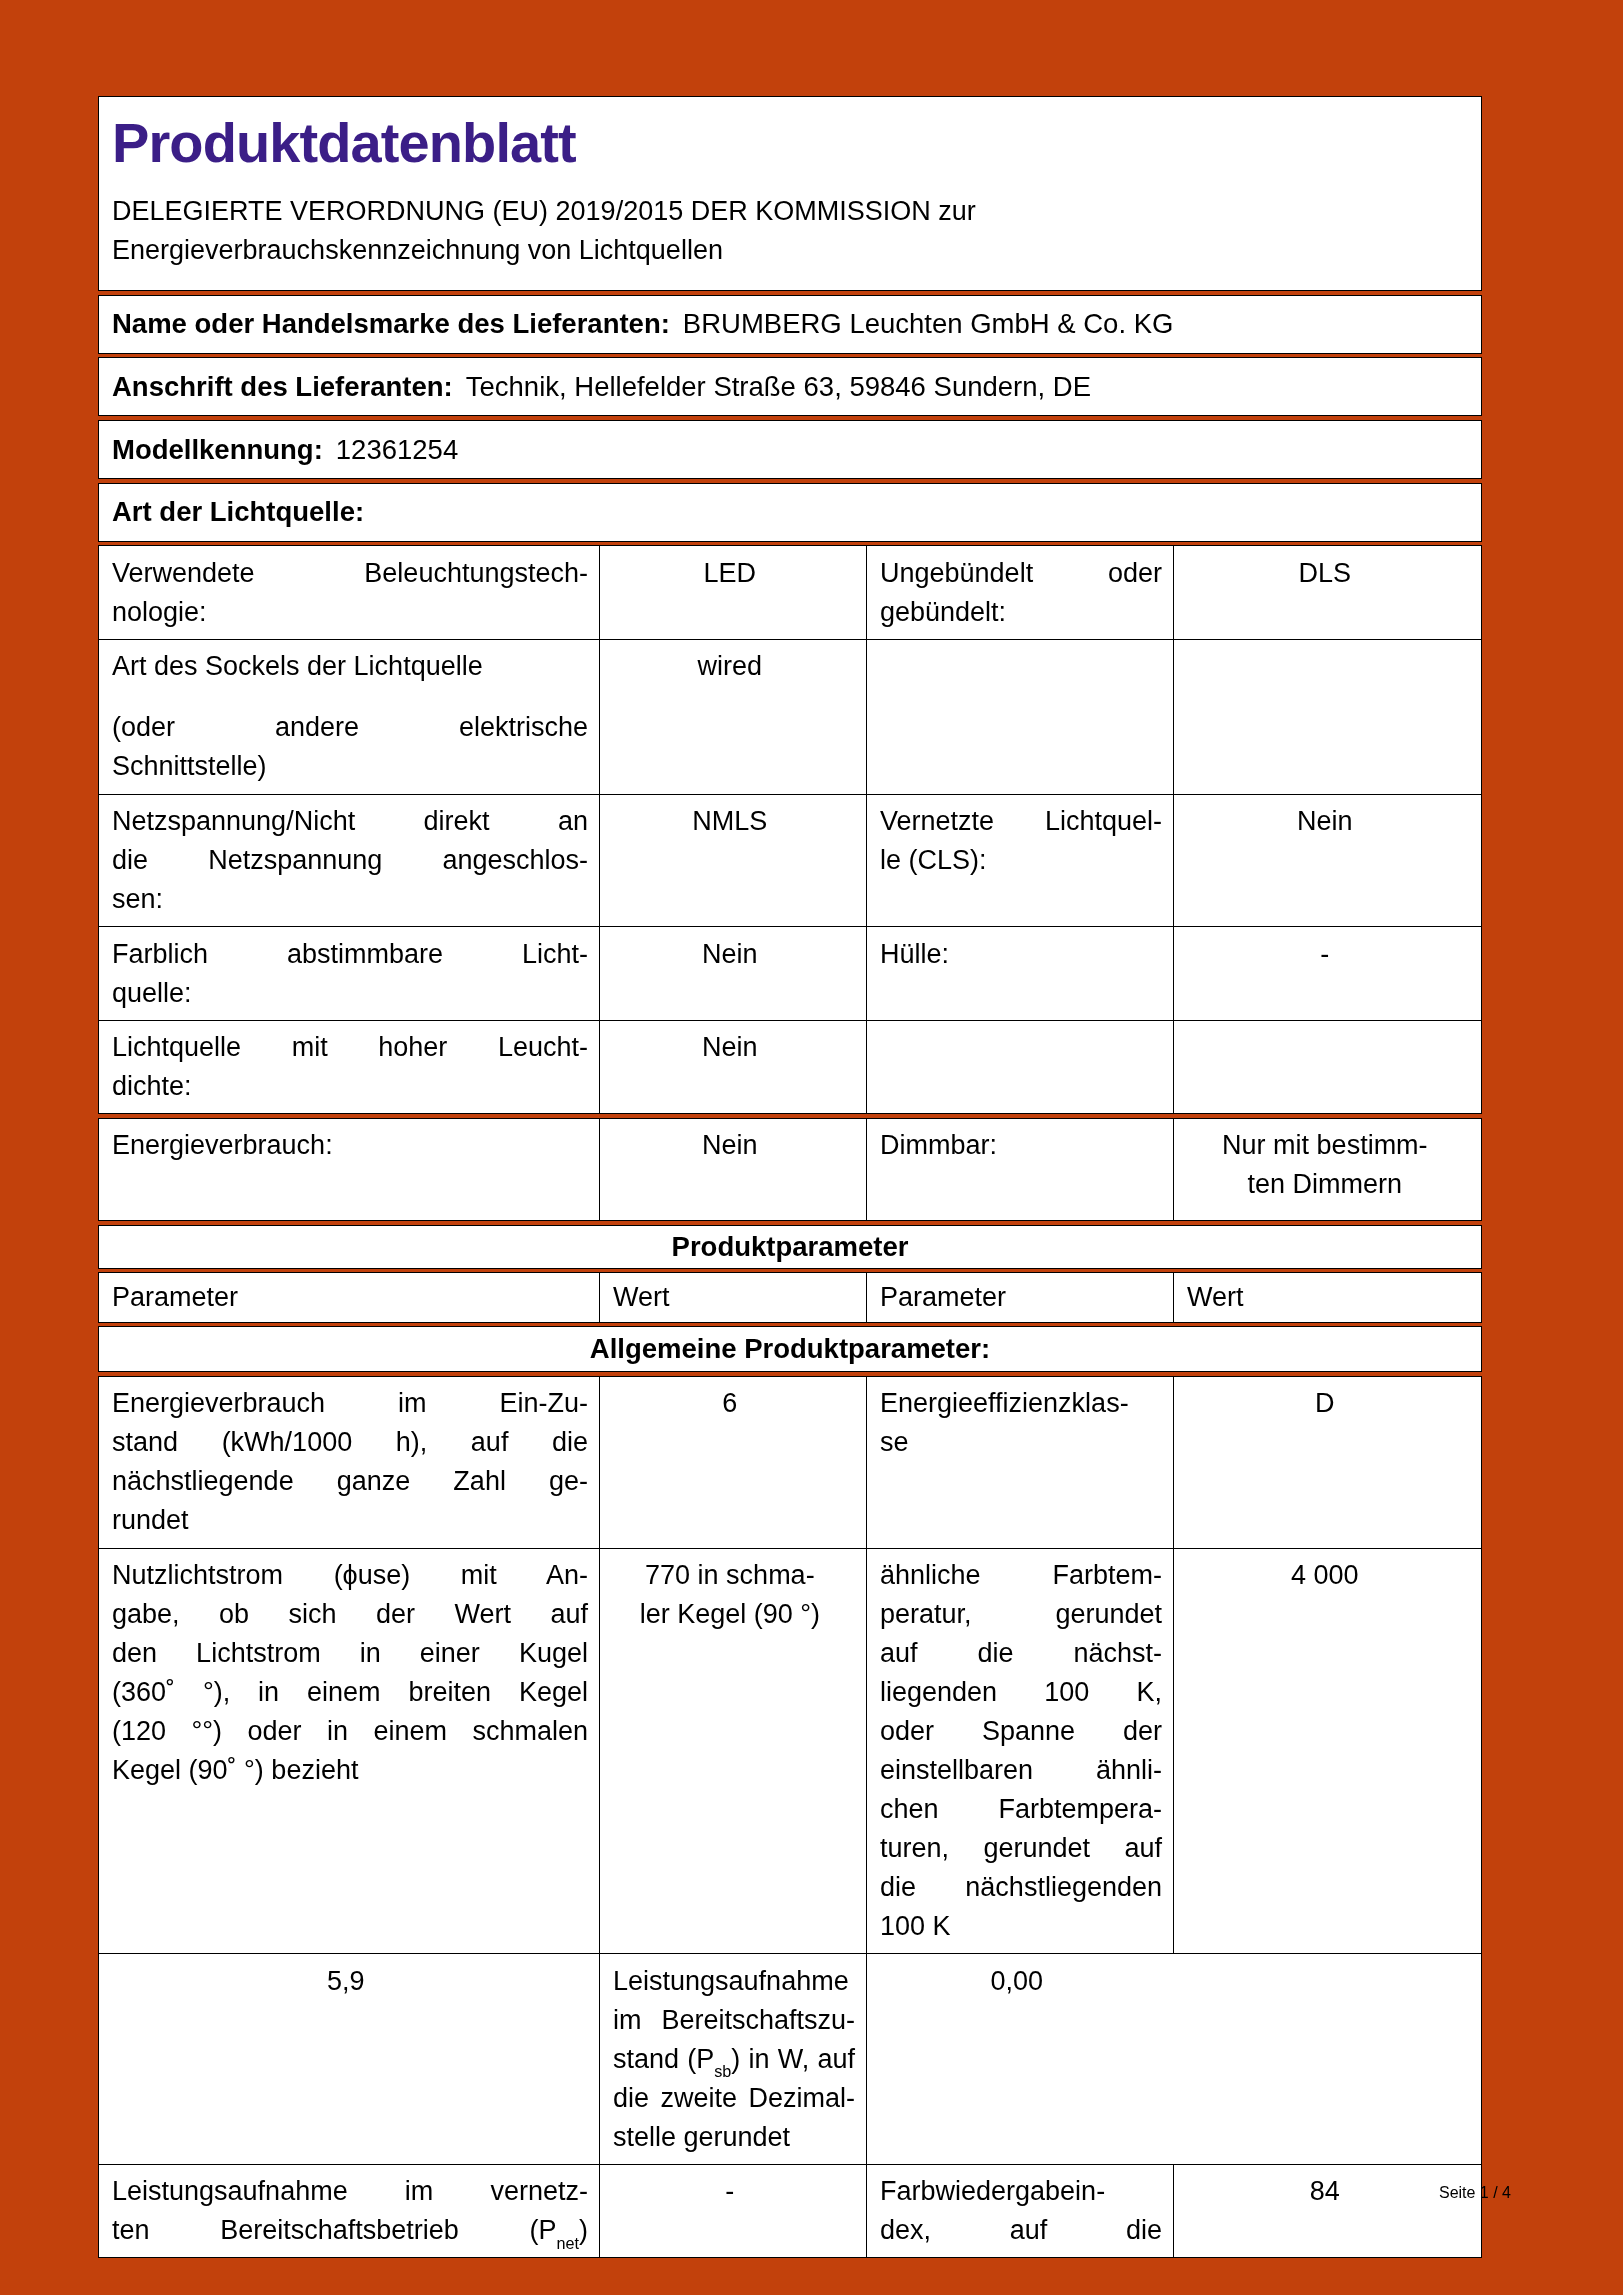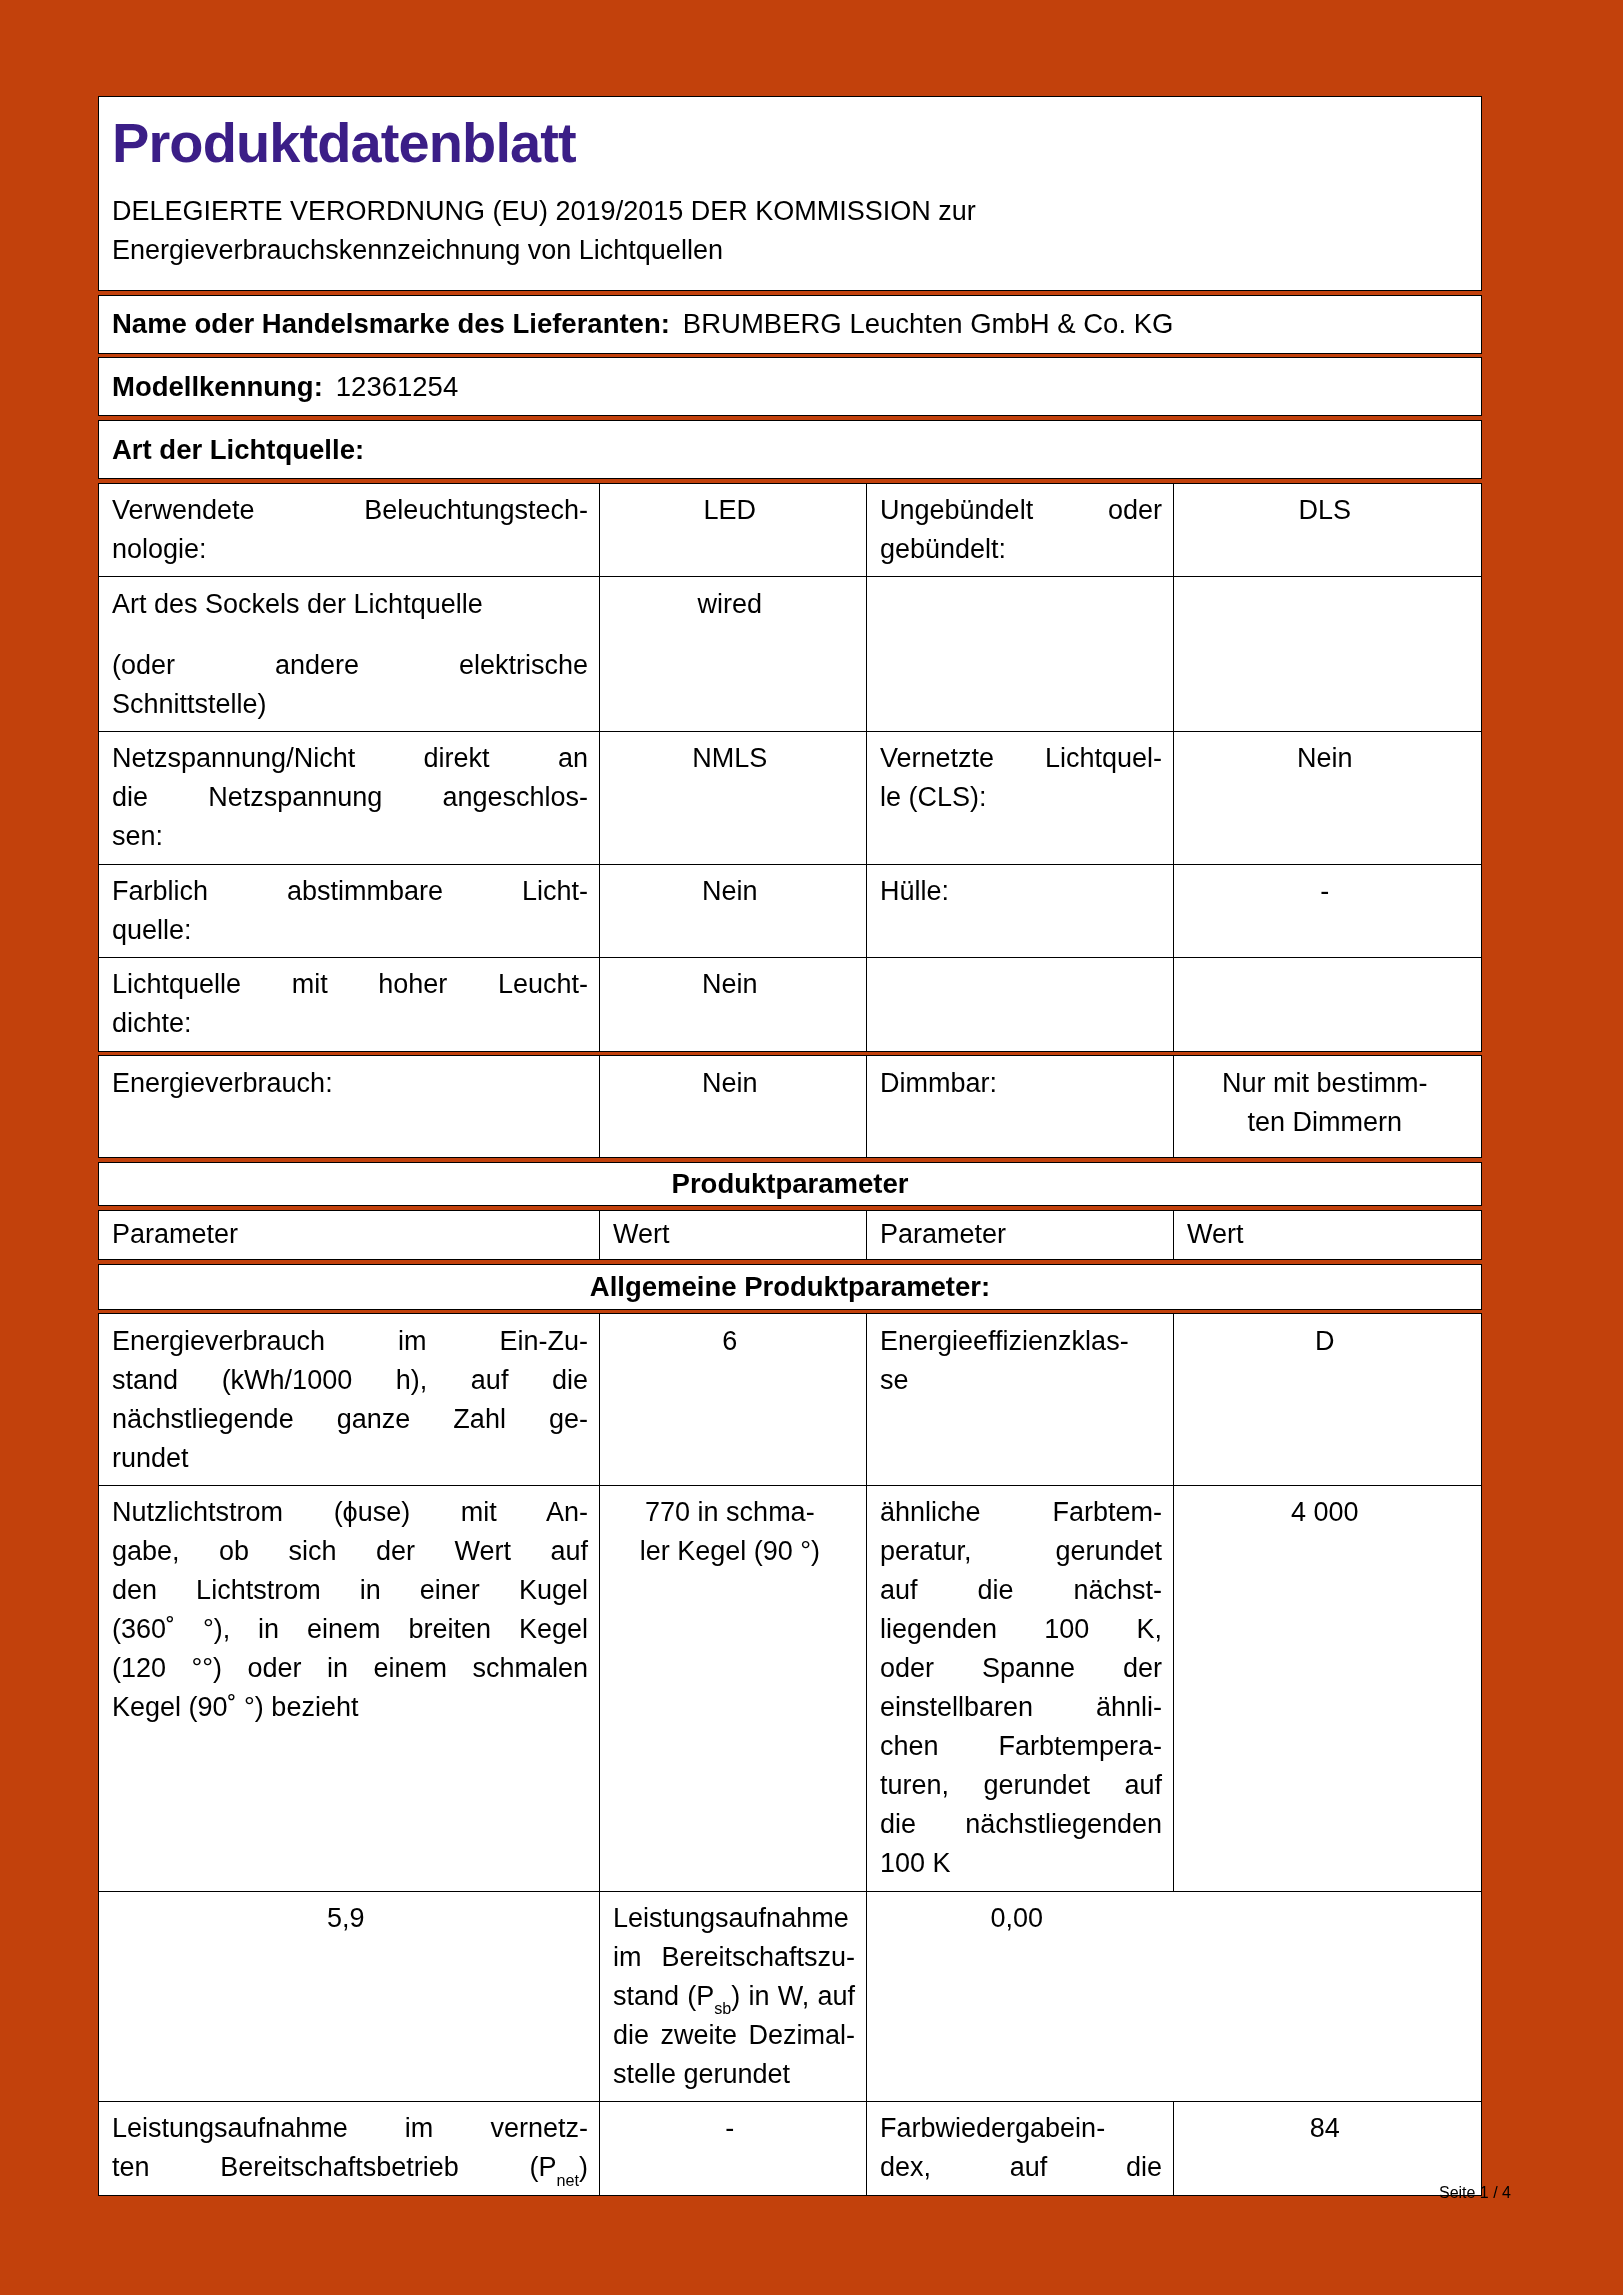--- a/index.html
+++ b/index.html
@@ -69,20 +69,24 @@
           <div class="tline">DELEGIERTE VERORDNUNG (EU) 2019/2015 DER KOMMISSION zur</div>
           <div class="tline">Energieverbrauchskennzeichnung von Lichtquellen</div>
         </div>
     </div>
 
     <div class="box kv">
       <span class="lbl">Name oder Handelsmarke des Lieferanten:</span>
       <span>BRUMBERG Leuchten GmbH &amp; Co. KG</span>
     </div>
     <div class="box kv">
+      <span class="lbl">Anschrift des Lieferanten:</span>
+      <span>Technik, Hellefelder Straße 63, 59846 Sundern, DE</span>
+    </div>
+    <div class="box kv">
       <span class="lbl">Modellkennung:</span>
       <span>12361254</span>
     </div>
     <div class="box kv">
       <span class="lbl">Art der Lichtquelle:</span>
     </div>
 
     <div class="box">
       <div class="trow h88">
         <div class="cell p">

